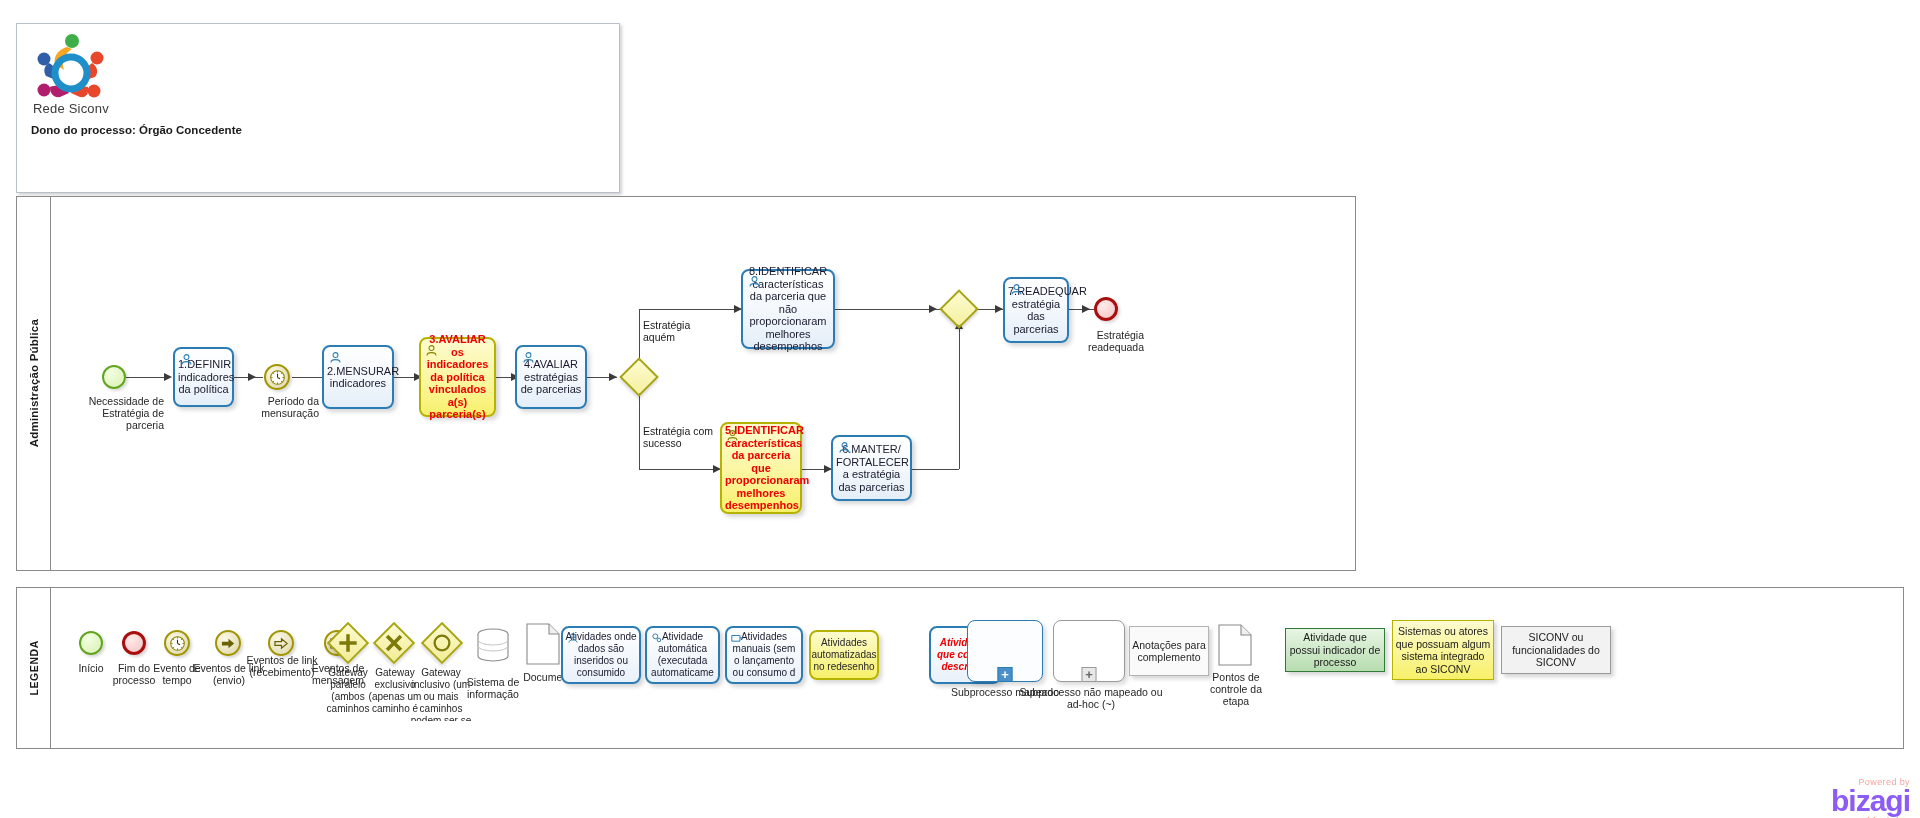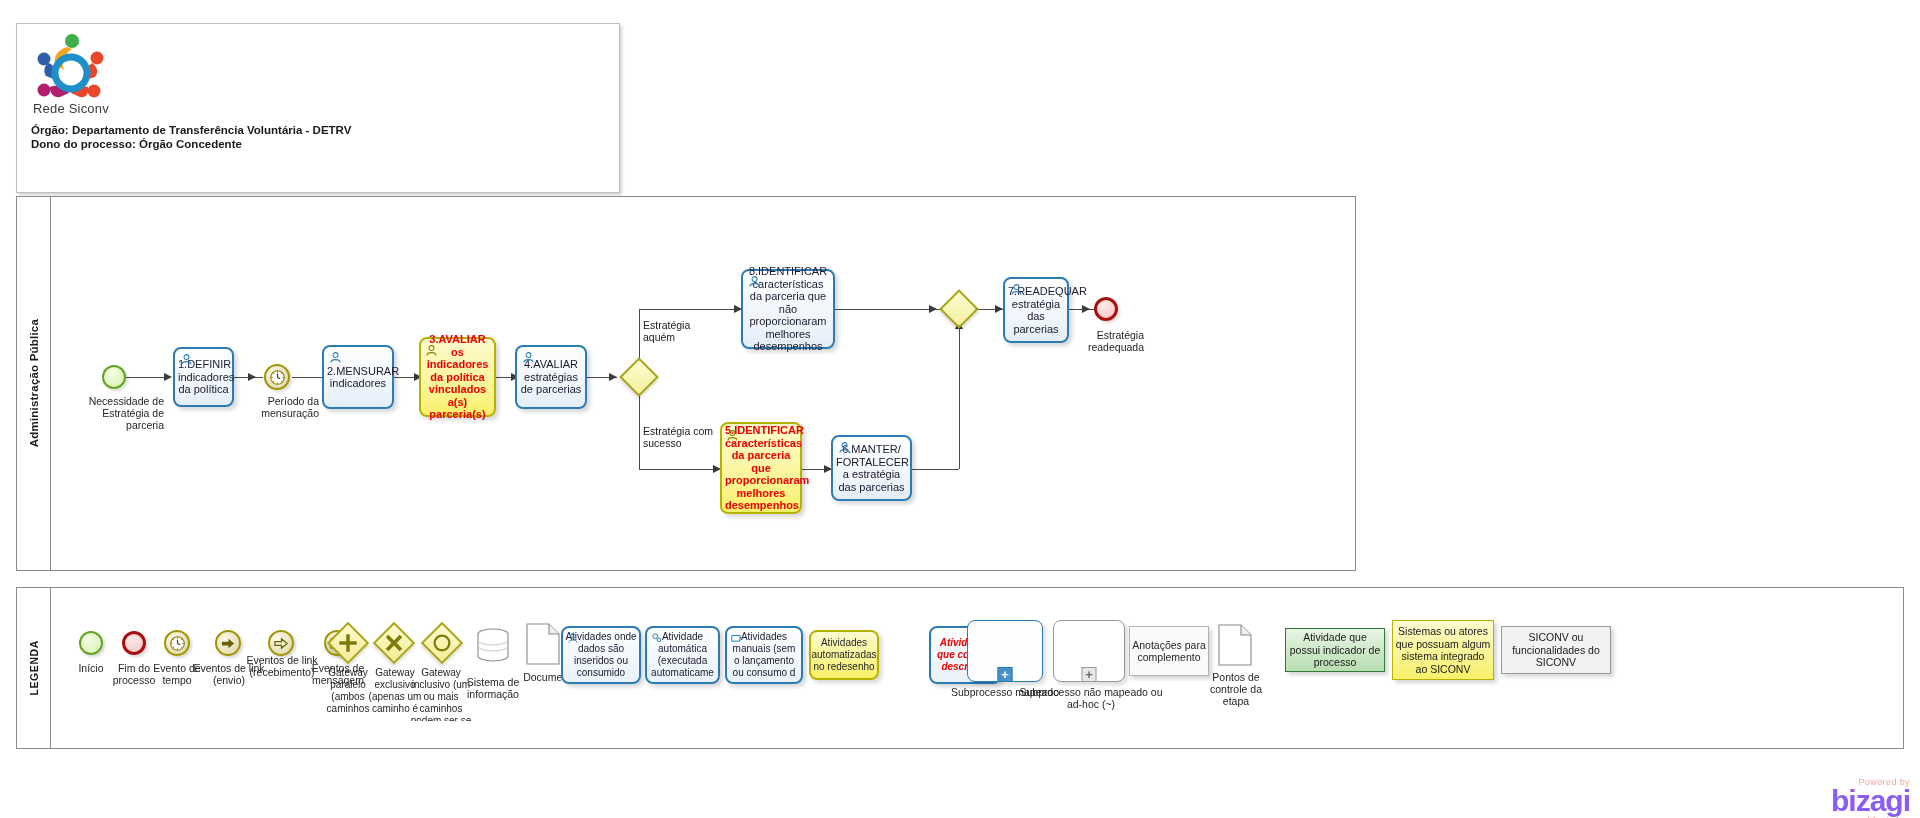--- a/index.html
+++ b/index.html
@@ -222,21 +222,20 @@
         <path d="M61 31 C56 35, 53 41, 54 48 L64 45 C68 40, 66 34, 61 31 Z" fill="#e8472c"></path>
         <circle cx="13" cy="58" r="6.5" fill="#b01f6b"></circle>
         <path d="M19 55 C26 52, 34 55, 38 61 L29 65 C23 66, 19 62, 19 55 Z" fill="#b01f6b"></path>
         <circle cx="63" cy="59" r="6.5" fill="#e8472c"></circle>
         <path d="M57 55 C50 53, 43 55, 40 61 L49 65 C55 66, 58 62, 57 55 Z" fill="#e8472c"></path>
         <circle cx="40" cy="41" r="16" fill="none" stroke="#1f8fc9" stroke-width="7"></circle>
       </svg>
     </div>
     <div class="logo-caption">Rede Siconv</div>
     <div class="header-lines">
-      <div>Órgão: Departamento de Transferência Voluntária - DETRV</div>
       <div>Dono do processo: Órgão Concedente</div>
     </div>
   </div>
 
   <div class="pool">
     <div class="lane-label">
       <span>Administração Pública</span>
     </div>
 
     <div class="canvas">

